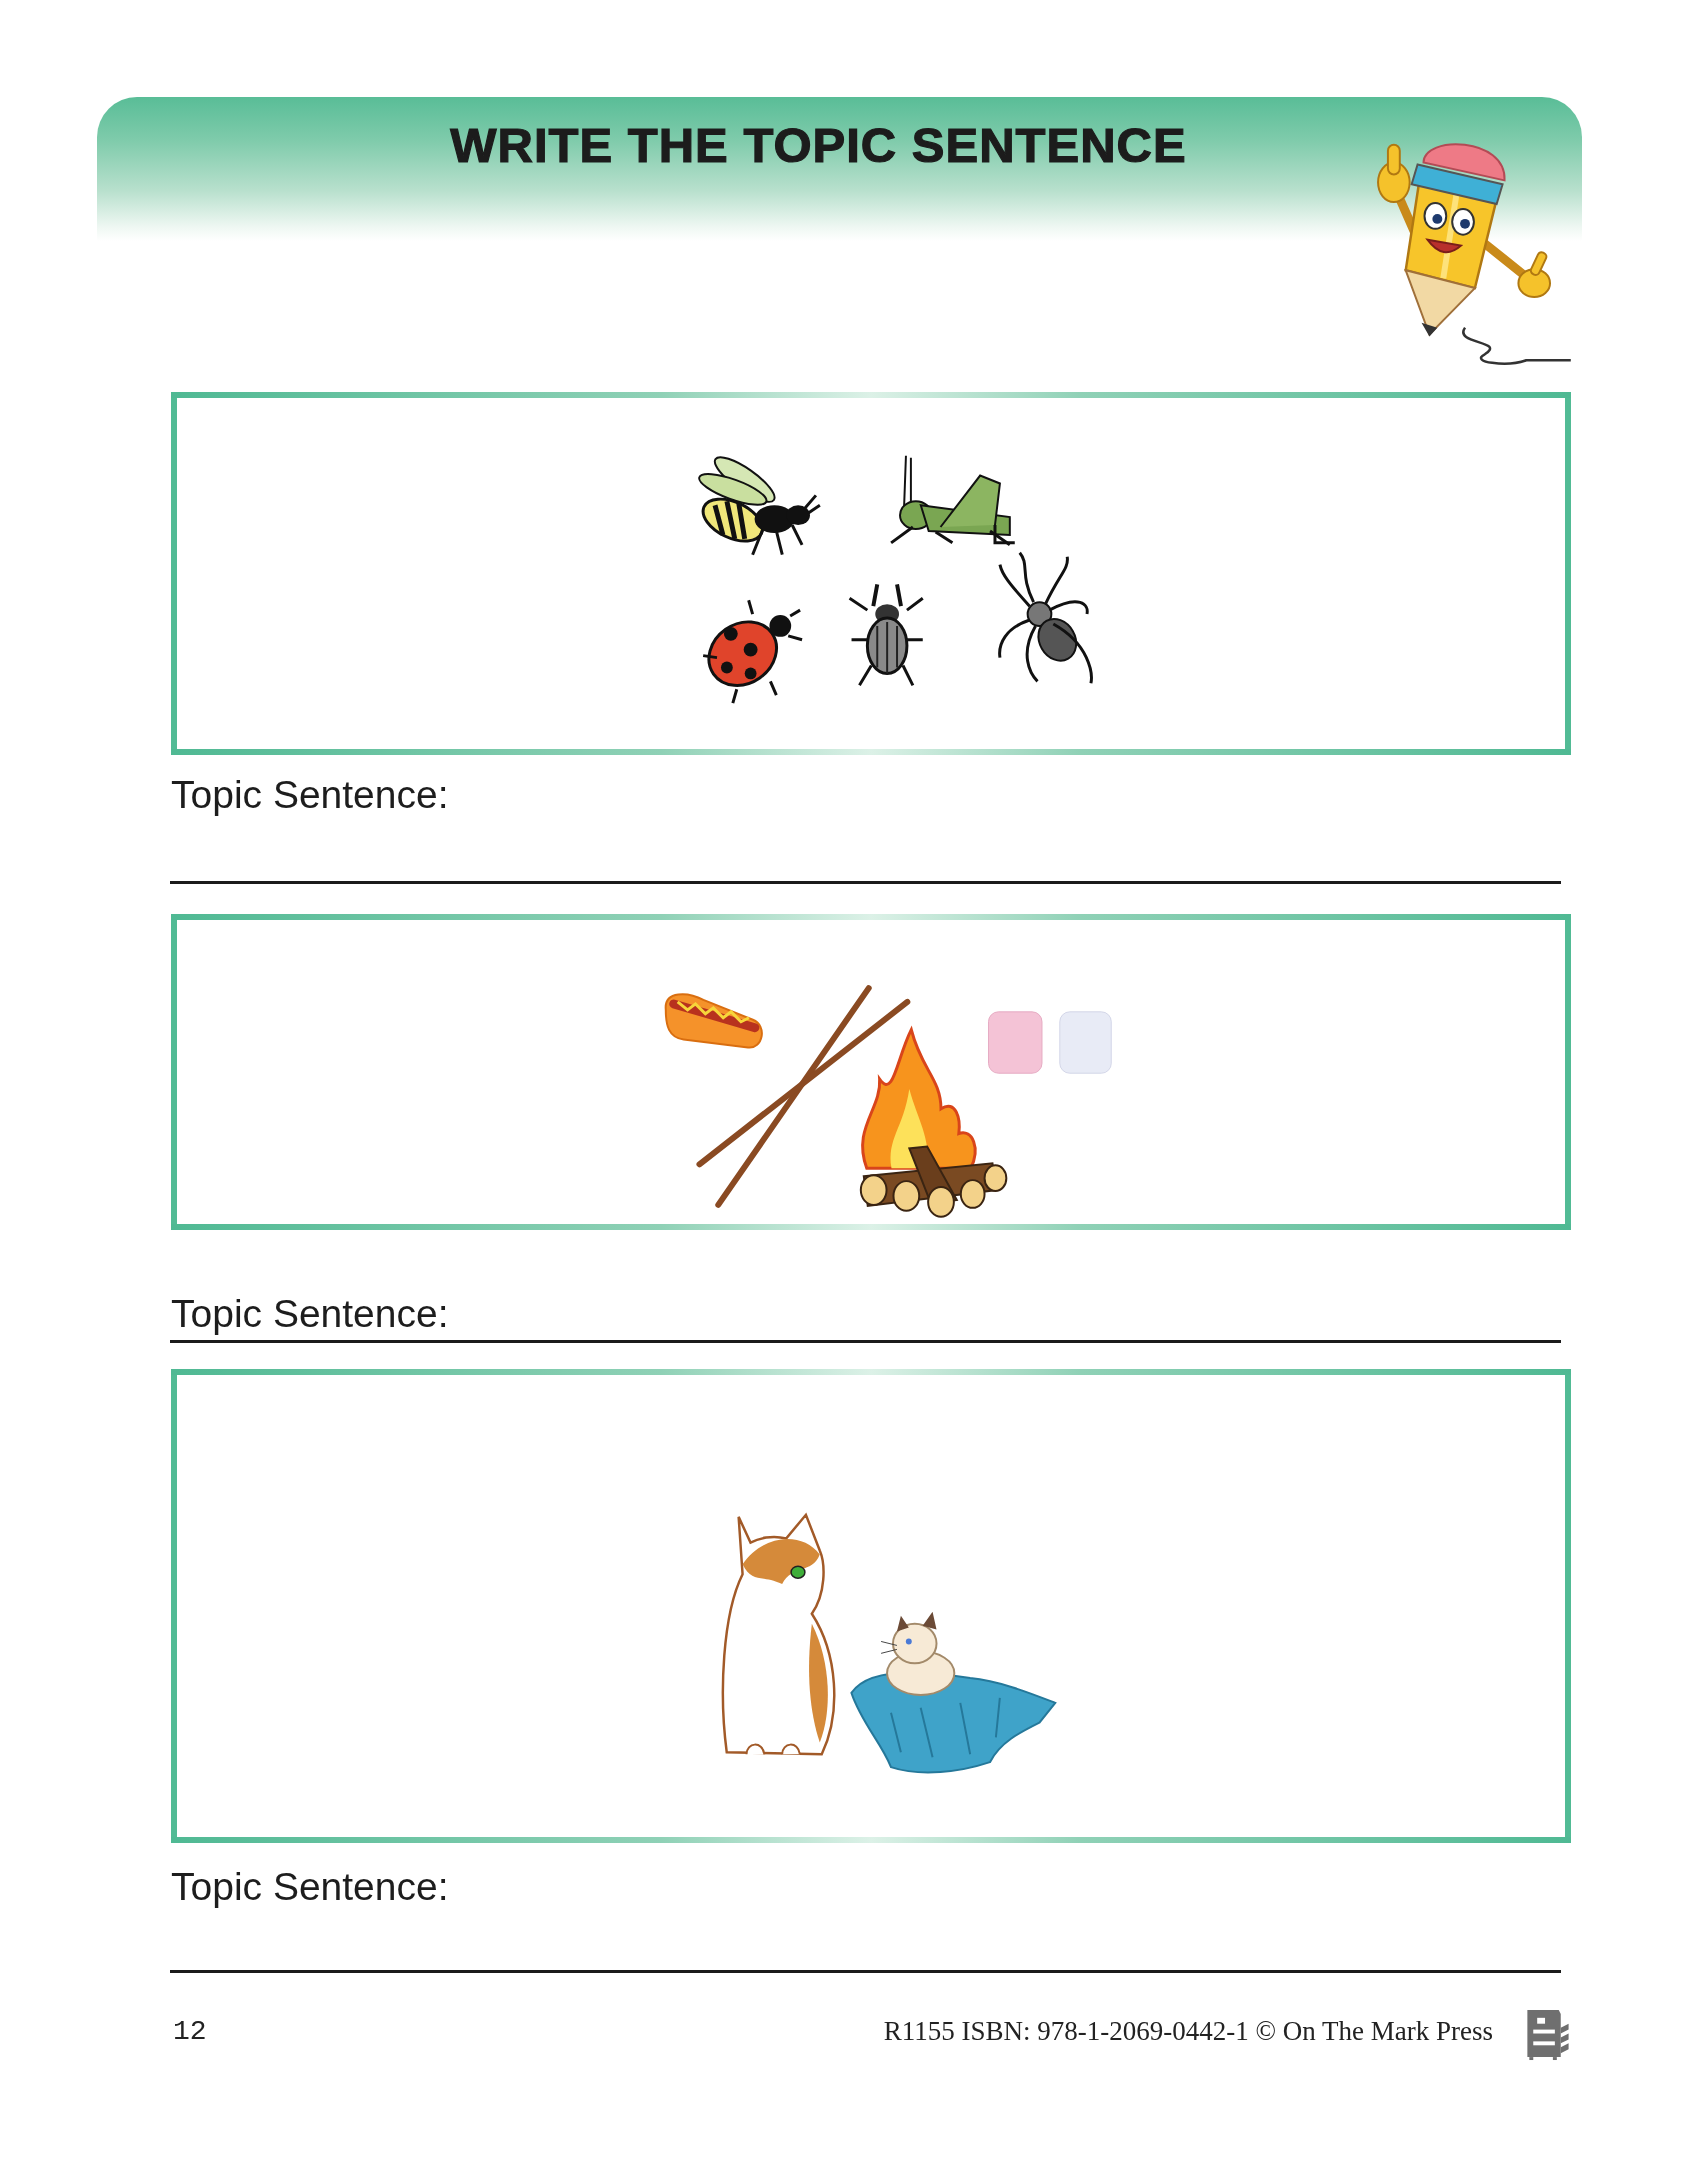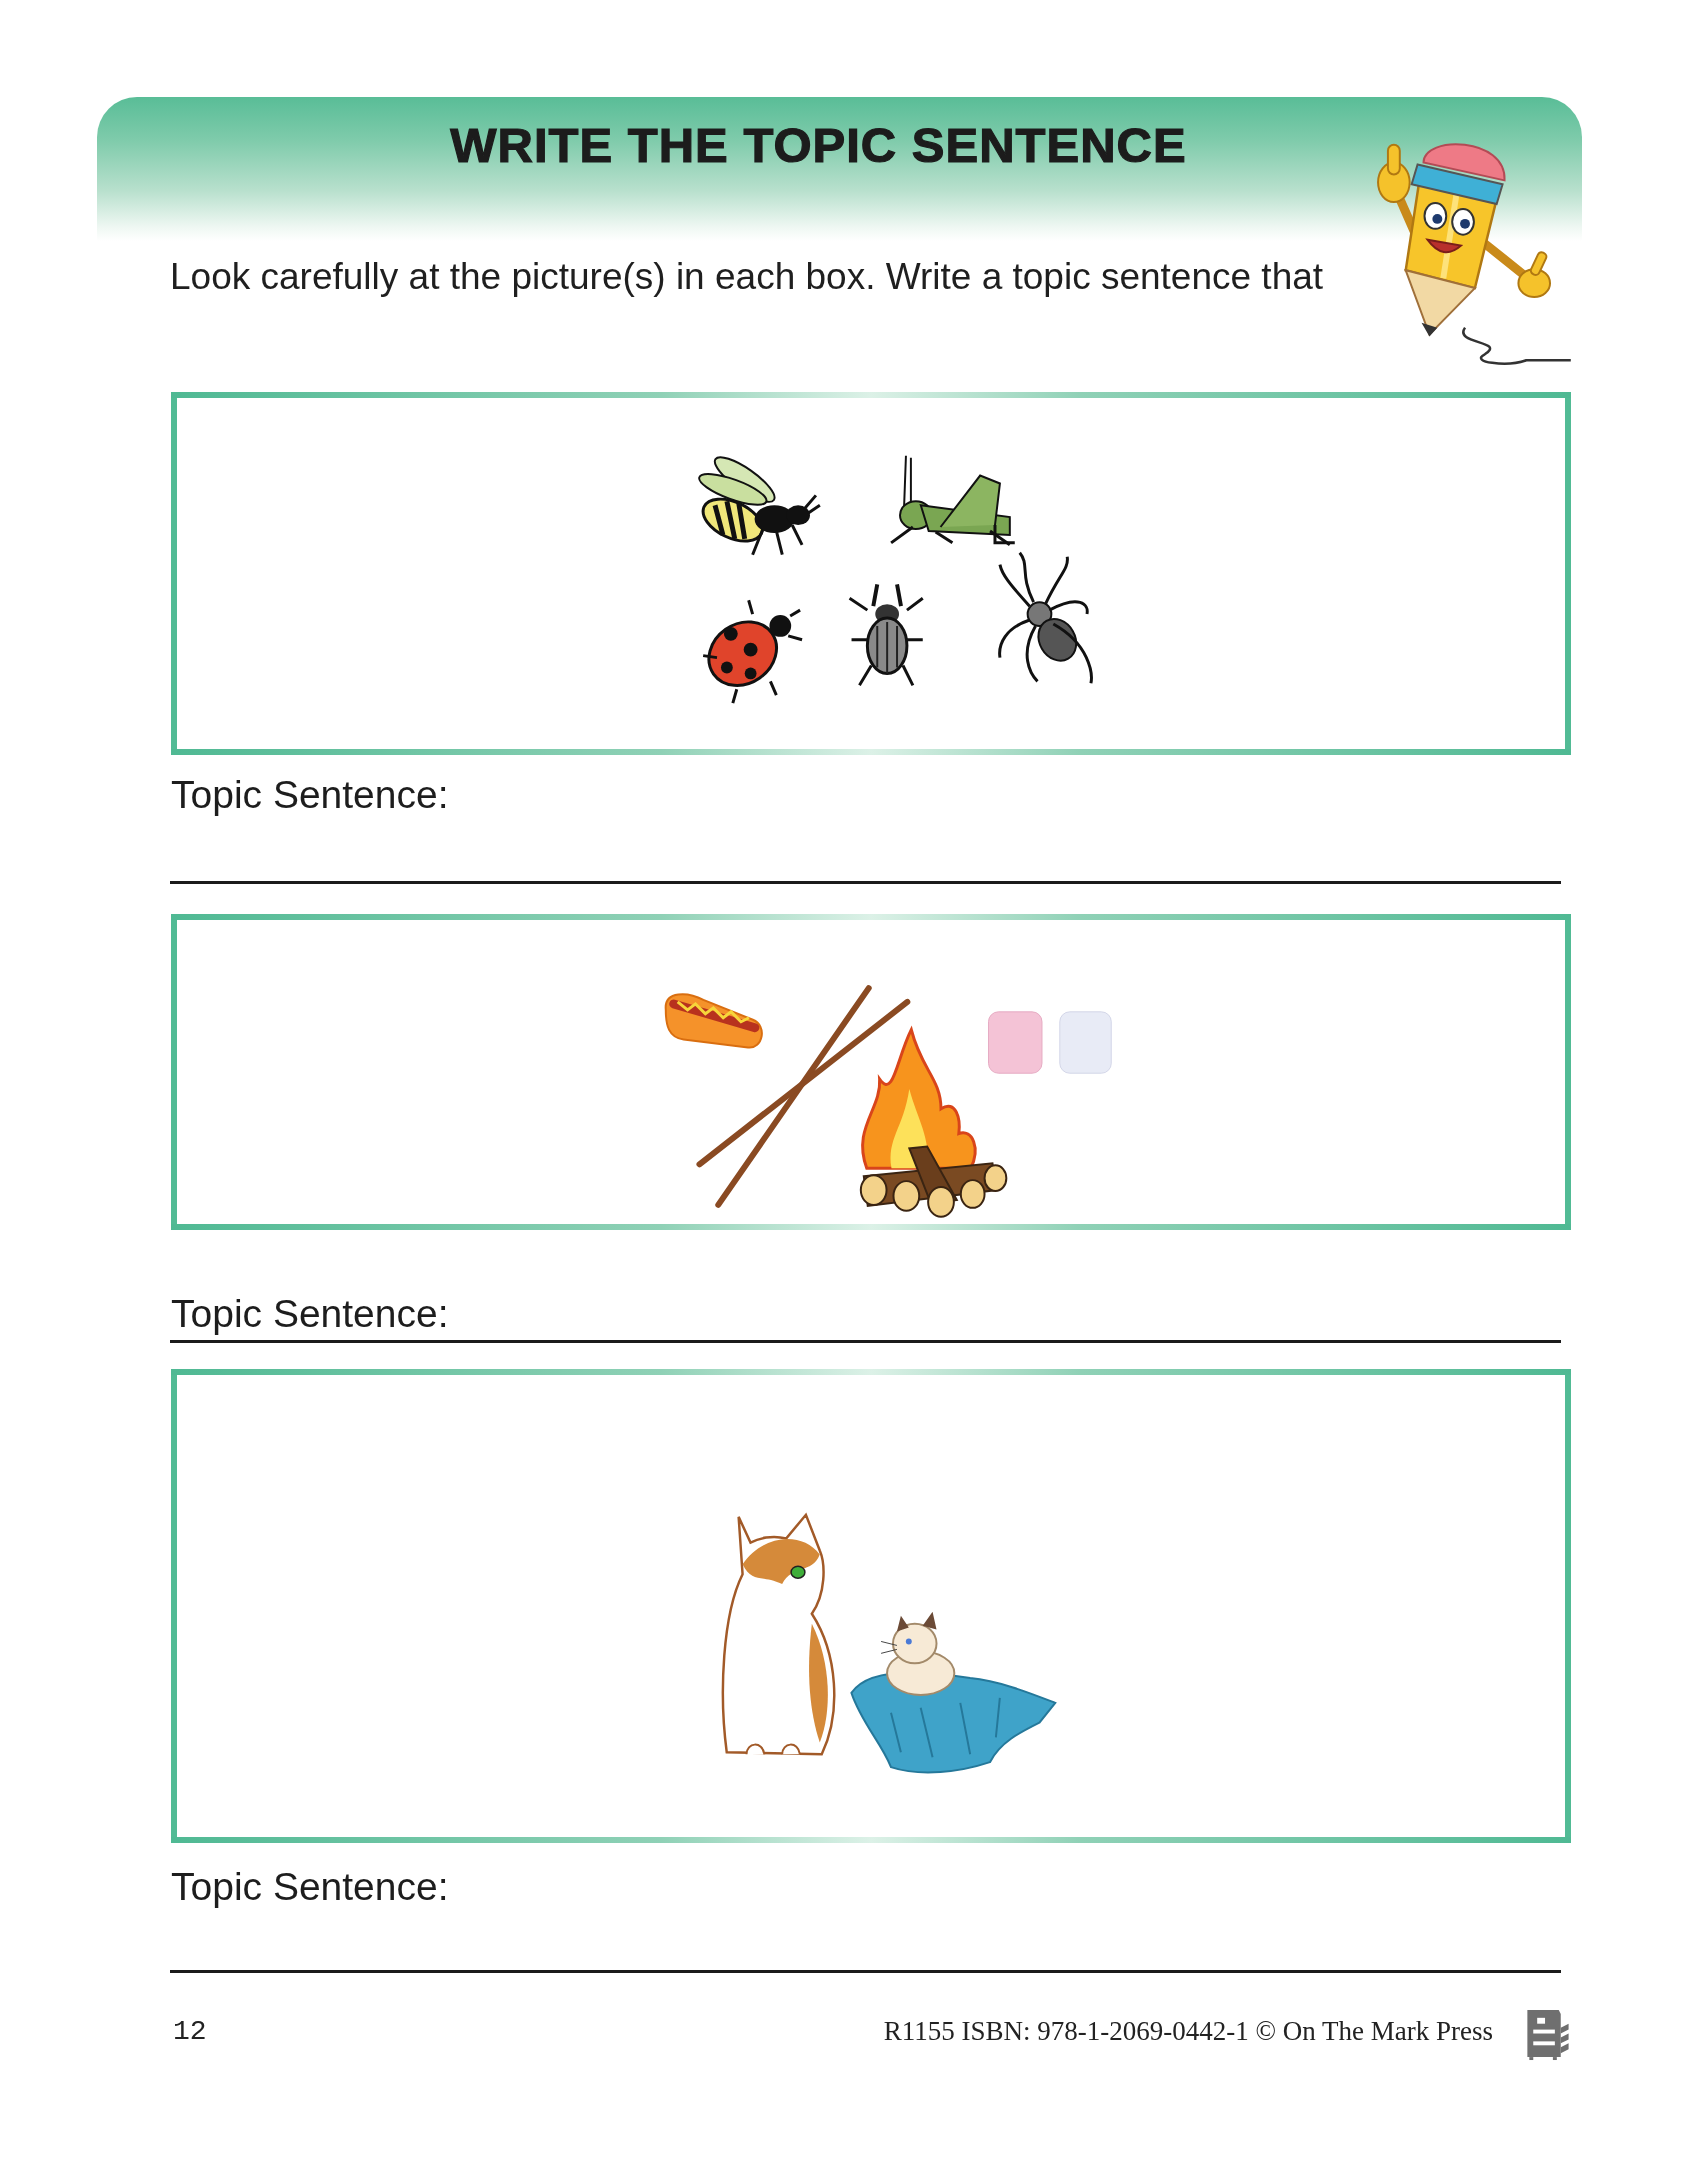--- a/index.html
+++ b/index.html
@@ -74,21 +74,20 @@
     <ellipse cx="78" cy="92" rx="11" ry="13" fill="#fff" stroke="#333" stroke-width="2"></ellipse>
     <ellipse cx="106" cy="98" rx="11" ry="13" fill="#fff" stroke="#333" stroke-width="2"></ellipse>
     <circle cx="80" cy="95" r="5" fill="#1e3a6e"></circle>
     <circle cx="108" cy="100" r="5" fill="#1e3a6e"></circle>
 
     <path d="M70 116 Q 86 138 104 122 Z" fill="#b8302c" stroke="#7a1e1a" stroke-width="2"></path>
   </svg>
 </div>
 
 <div class="abs intro">
-  <div>Look carefully at the picture(s) in each box. Write a topic sentence that</div>
 </div>
 
 <div class="abs picture-box" style="top:392px; height:363px;"></div>
 <div class="abs" style="left:693px; top:436px; width:416px; height:277px;">
   <svg width="416" height="277" viewBox="0 0 420 280">
 
     <g>
       <ellipse cx="40" cy="85" rx="32" ry="18" fill="#f0e77a" stroke="#111" stroke-width="3" transform="rotate(25 40 85)"></ellipse>
       <path d="M22 70 L 30 100 M34 66 L 42 104 M46 68 L 52 104" stroke="#111" stroke-width="5"></path>
       <ellipse cx="82" cy="84" rx="20" ry="14" fill="#111"></ellipse>

